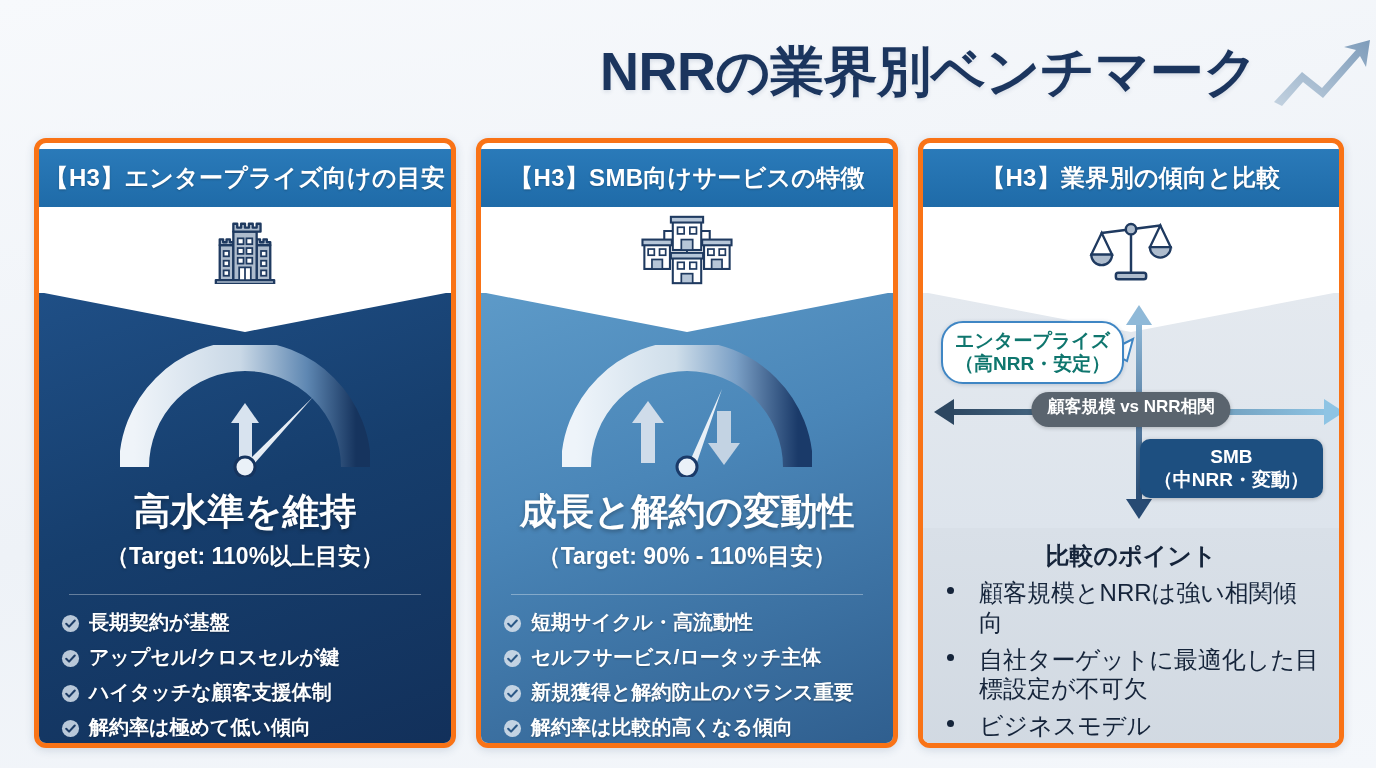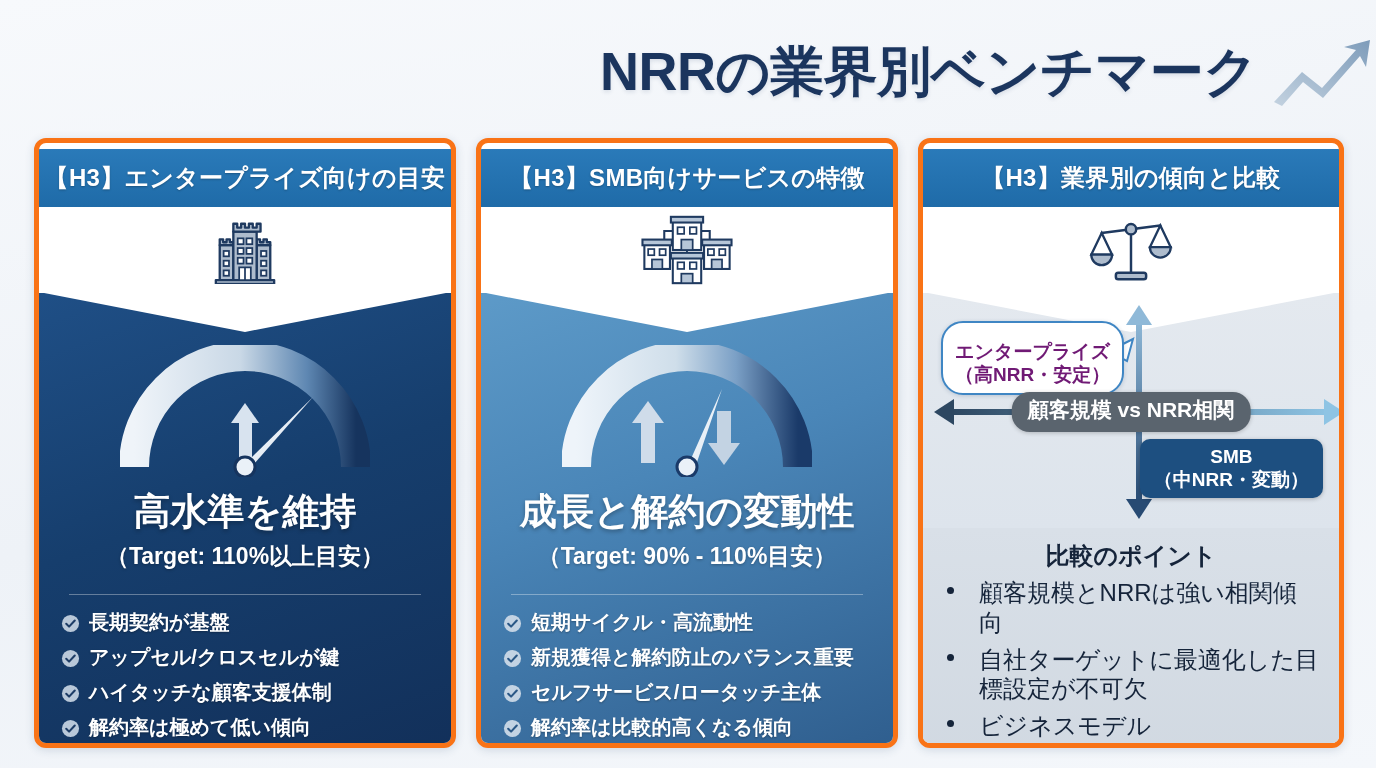--- a/index.html
+++ b/index.html
@@ -190,33 +190,33 @@
     font-weight: bold;
     line-height: 1.22;
     text-align: center;
     white-space: nowrap;
   }
   .bubble-ent {
     left: 18px; top: 22px;
     background: #ffffff;
     border: 2px solid #3f86c4;
     border-radius: 22px;
-    color: #701a75;
+    color: #0f766e;
     font-size: 19px;
-    padding: 17px 12px 7px;
+    padding: 6px 12px 7px;
     box-shadow: 0 1px 4px rgba(30,60,100,0.2);
   }
   .bubble-center {
     left: 50%;
     transform: translateX(-50%);
     top: 93px;
     background: #5a646e;
     border-radius: 18px;
     color: #ffffff;
-    font-size: 21px;
+    font-size: 17px;
     padding: 5px 16px 9px;
     box-shadow: 0 1px 4px rgba(0,0,0,0.22);
   }
   .bubble-smb {
     right: 16px; top: 140px;
     background: #1d4f80;
     border-radius: 10px;
     color: #ffffff;
     font-size: 19px;
     padding: 6px 14px 7px;
@@ -487,30 +487,30 @@
           </span>
           <span>短期サイクル・高流動性</span>
         </li>
         <li>
           <span class="check-icon">
             <svg viewBox="0 0 20 20" width="19" height="19">
                 <circle cx="10" cy="10" r="9" fill="#c3d3e3"></circle>
                 <path d="M5.5 10.3l3 3 6-6.4" fill="none" stroke="#2b5886" stroke-width="2.2" stroke-linecap="round" stroke-linejoin="round"></path>
               </svg>
           </span>
-          <span>新規獲得と解約防止のバランス重要</span>
+          <span>セルフサービス/ロータッチ主体</span>
         </li>
         <li>
           <span class="check-icon">
             <svg viewBox="0 0 20 20" width="19" height="19">
                 <circle cx="10" cy="10" r="9" fill="#c3d3e3"></circle>
                 <path d="M5.5 10.3l3 3 6-6.4" fill="none" stroke="#2b5886" stroke-width="2.2" stroke-linecap="round" stroke-linejoin="round"></path>
               </svg>
           </span>
-          <span>セルフサービス/ロータッチ主体</span>
+          <span>新規獲得と解約防止のバランス重要</span>
         </li>
         <li>
           <span class="check-icon">
             <svg viewBox="0 0 20 20" width="19" height="19">
                 <circle cx="10" cy="10" r="9" fill="#c3d3e3"></circle>
                 <path d="M5.5 10.3l3 3 6-6.4" fill="none" stroke="#2b5886" stroke-width="2.2" stroke-linecap="round" stroke-linejoin="round"></path>
               </svg>
           </span>
           <span>解約率は比較的高くなる傾向</span>
         </li>

